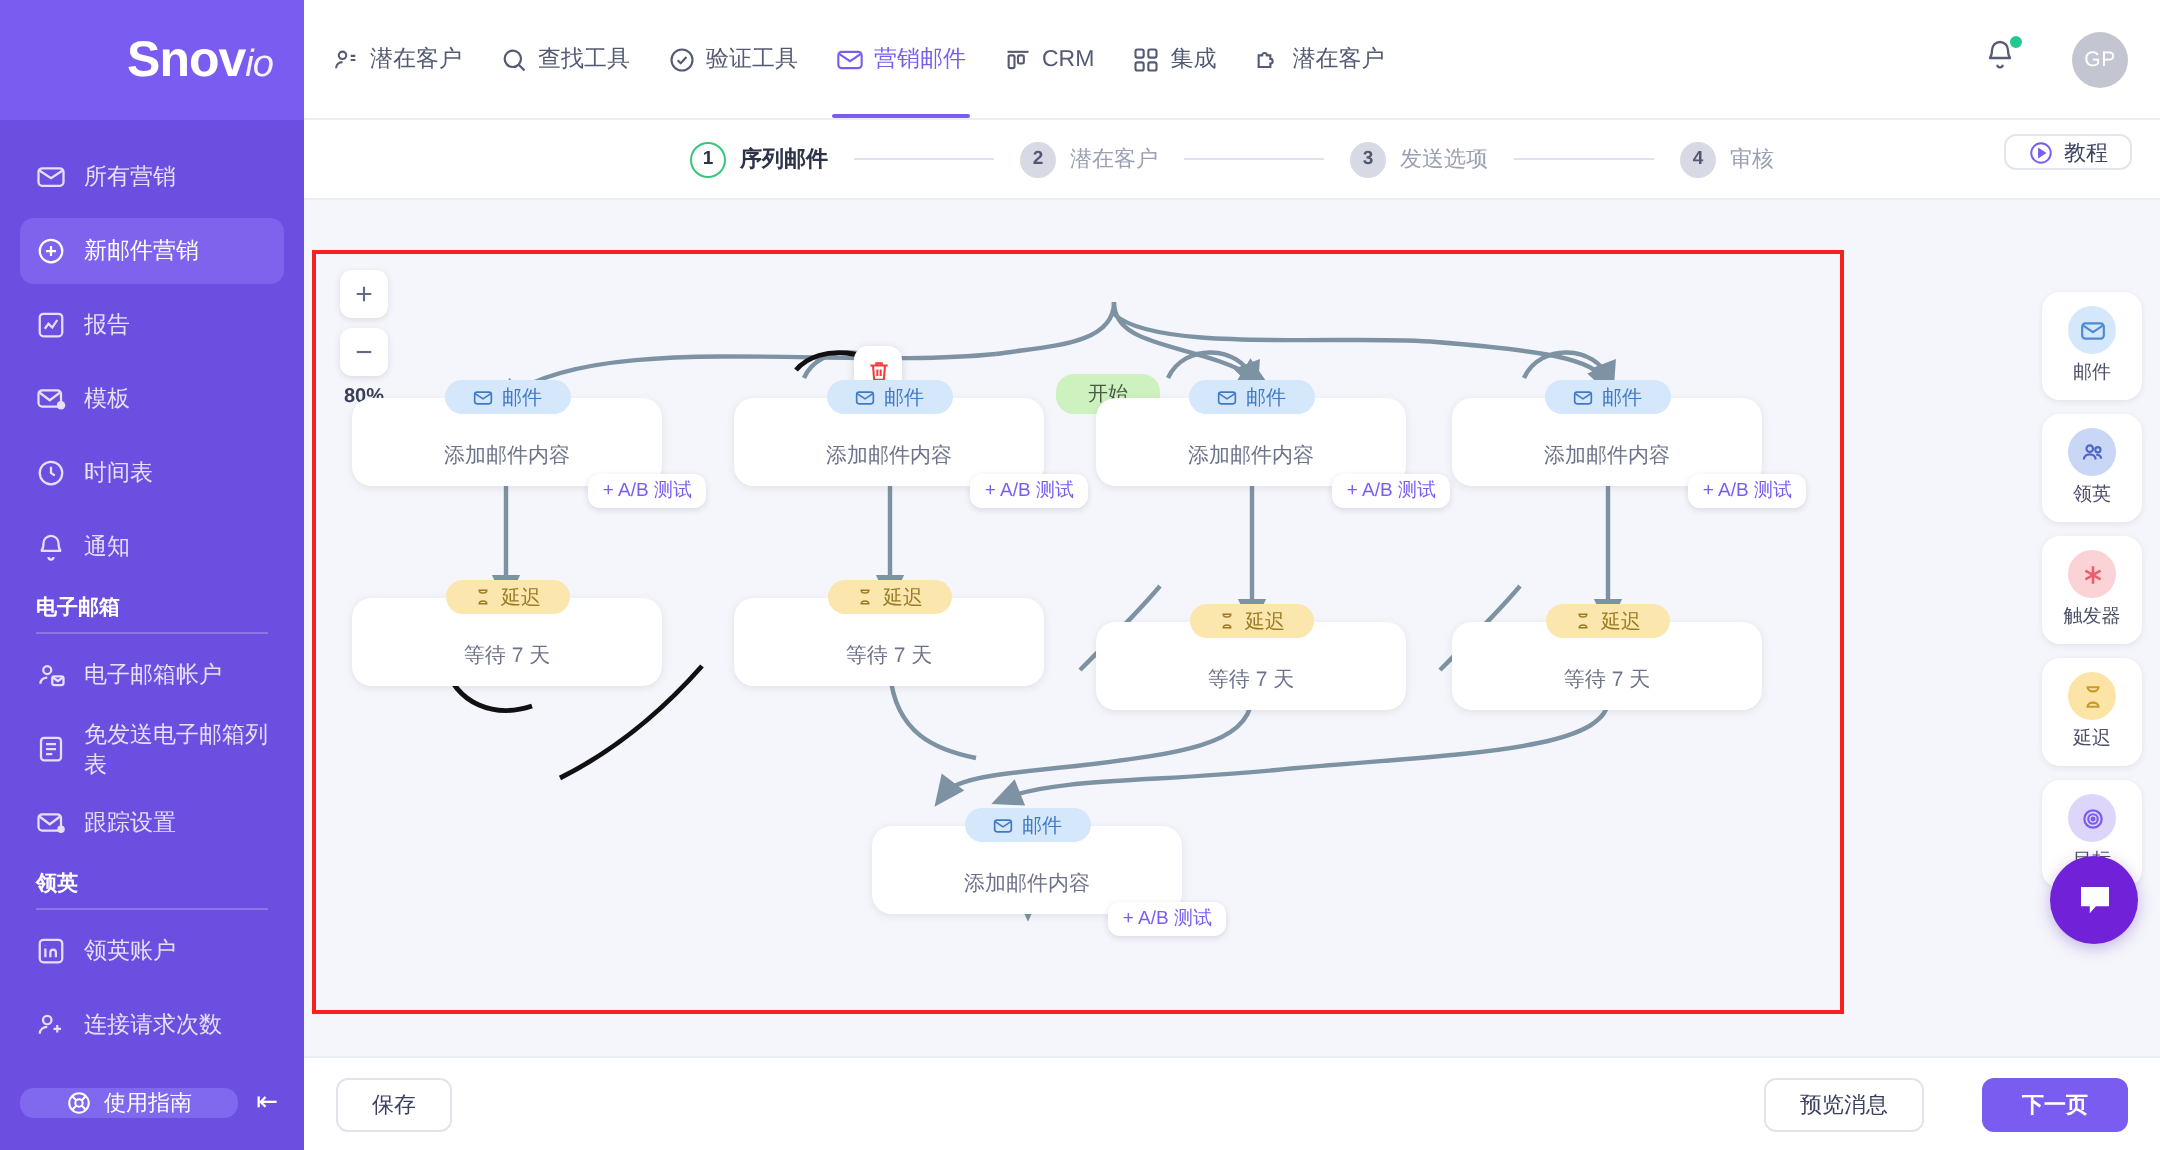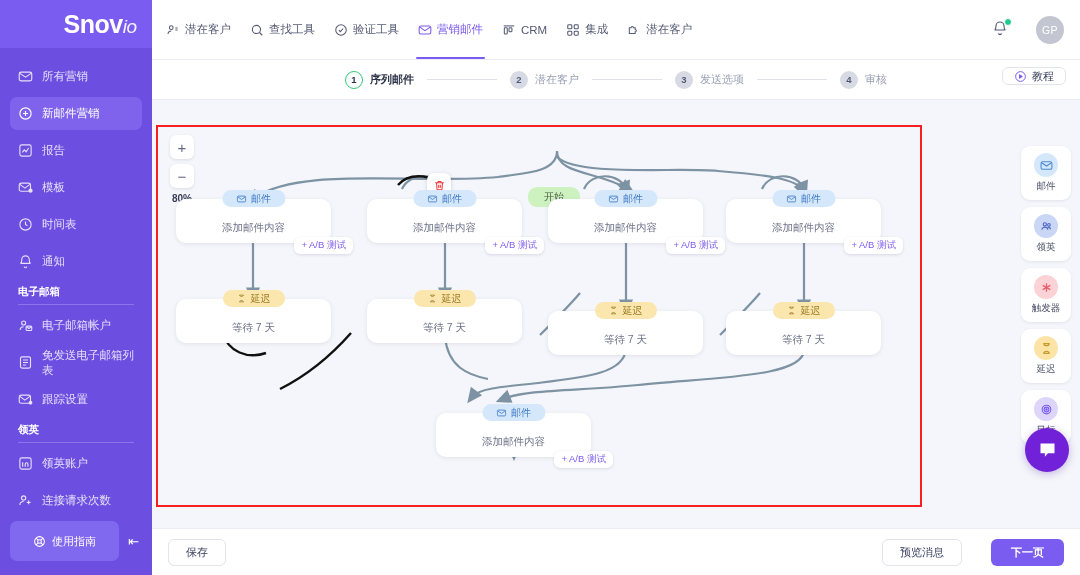--- a/index.html
+++ b/index.html
@@ -32,21 +32,21 @@
   .nav-sec {
     color: #ffffff; font-size: 10.5px; font-weight: bold;
     margin: 7px 18px 3px 18px; padding-bottom: 5px;
     border-bottom: 1px solid rgba(255,255,255,0.22);
   }
   .side-bottom {
     display: flex; align-items: center; gap: 6px;
     padding: 0 10px 14px 10px;
   }
   .guide-btn {
-    flex: 1; height: 40px; background: #8068ef; border-radius: 7px;
+    flex: 1; height: 15px; background: #8068ef; border-radius: 7px;
     display: flex; align-items: center; justify-content: center; gap: 6px;
     color: #fff; font-size: 11px; cursor: pointer;
   }
   .collapse-ic { color: #fff; font-size: 13px; cursor: pointer; padding: 2px 3px; }
 
   
   .main { flex: 1; display: flex; flex-direction: column; position: relative; background:#f5f6fb; }
 
   .topbar {
     height: 60px; background: #fff; display: flex; align-items: center;

